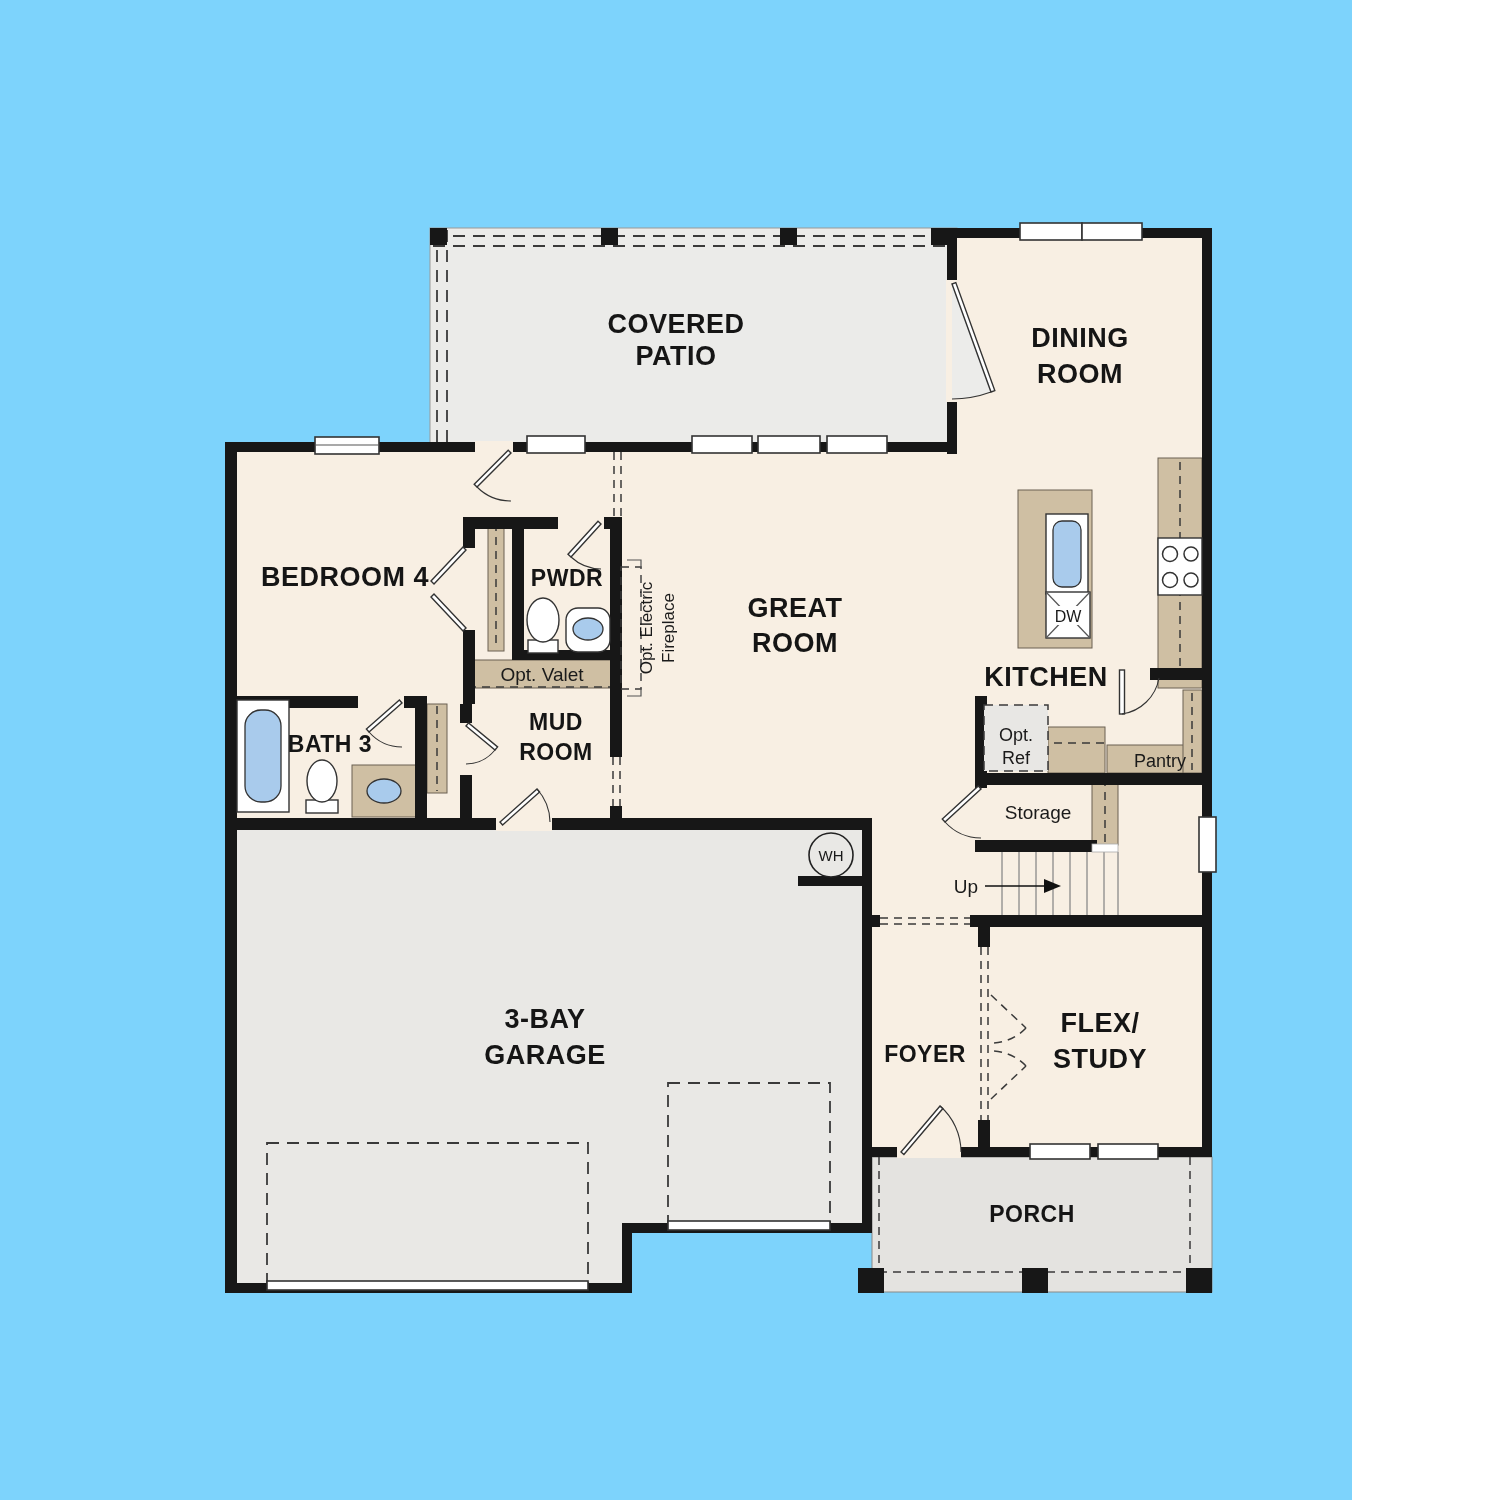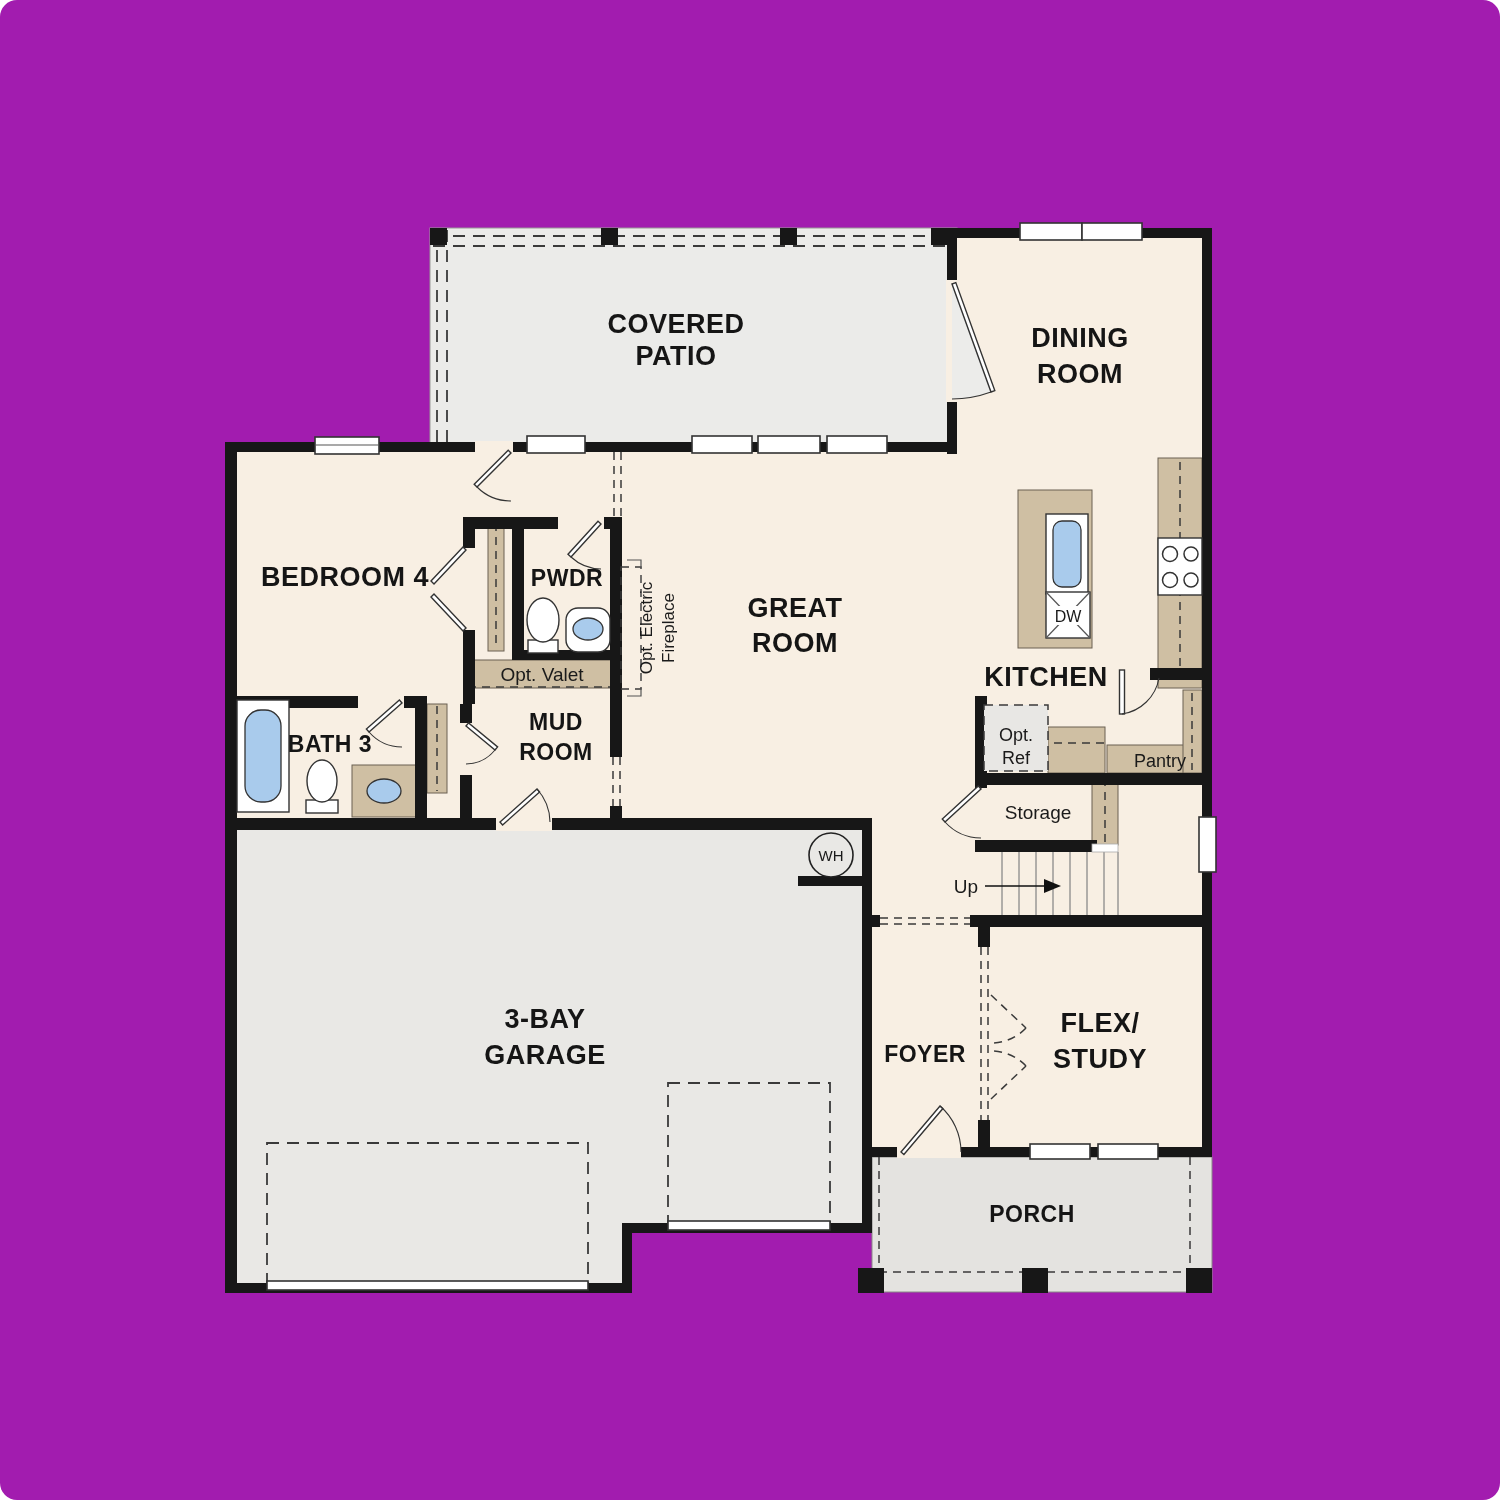--- a/index.html
+++ b/index.html
@@ -1,17 +1,17 @@
 <!DOCTYPE html>
 <html><head>
 <meta charset="utf-8">
 <style>
   html,body{margin:0;padding:0;background:#ffffff;}
-  .page{width:1500px;height:1500px;background:#a21caf;position:relative;
-        font-family:"Liberation Sans", sans-serif;border-radius:17px;}
+  .page{width:1352px;height:1500px;background:#7dd3fc;position:relative;
+        font-family:"Liberation Sans", sans-serif;}
   svg{display:block;}
   .wall{fill:#171717;stroke:none;}
   .floor-patio{fill:#ebebe9;stroke:#9a9a98;stroke-width:1;}
   .floor-int{fill:#f8efe3;stroke:none;}
   .floor-garage{fill:#e9e8e5;stroke:none;}
   .floor-porch{fill:#e4e3e0;stroke:#8a8a88;stroke-width:1;}
   .erase{fill:#f8efe3;stroke:none;}
   .tan{fill:#cfbfa3;stroke:#6a6152;stroke-width:1;}
   .win{fill:#ffffff;stroke:#333333;stroke-width:1.6;}
   .thinline{stroke:#555555;stroke-width:1.2;fill:none;}

